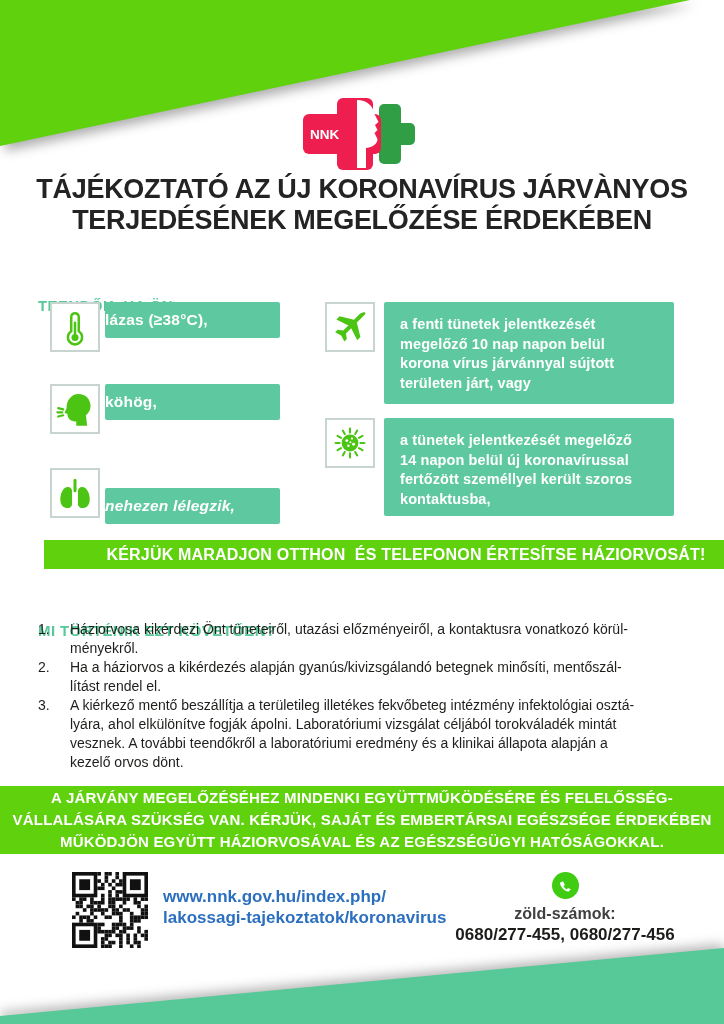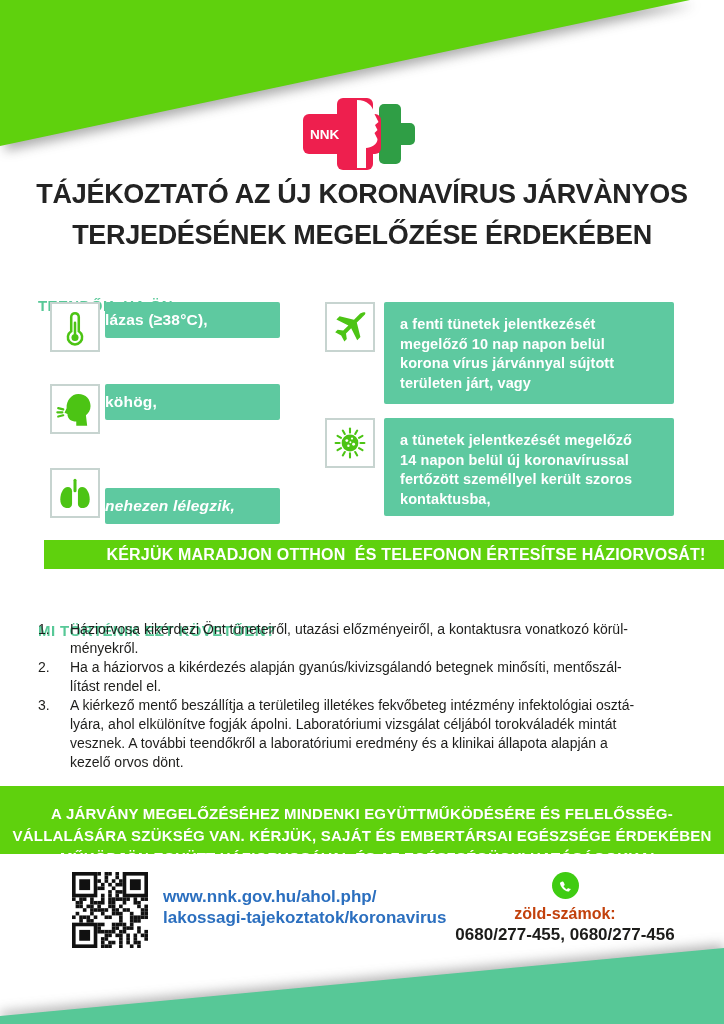--- a/index.html
+++ b/index.html
@@ -6,21 +6,21 @@
   .page{
     position:relative;width:724px;height:1024px;overflow:hidden;background:#fff;
     font-family:"Liberation Sans",sans-serif;color:#1f1f1d;
   }
   svg{display:block;}
   .top-shape{position:absolute;top:0;left:0;filter:drop-shadow(5px 5px 6px rgba(70,70,70,.45));}
   .bottom-shape{position:absolute;bottom:0;left:0;filter:drop-shadow(0 -4px 6px rgba(70,70,70,.40));}
   .logo{position:absolute;top:98px;left:303px;}
   .title{
     position:absolute;top:174px;left:0;width:724px;text-align:center;
-    font-size:27px;line-height:41px;font-weight:800;color:#232323;
+    font-size:27px;line-height:31px;font-weight:800;color:#232323;
     letter-spacing:-0.3px;white-space:pre-line;
   }
   .sec-heading{
     position:absolute;left:38px;font-size:15px;font-weight:bold;color:#57c897;
     letter-spacing:.4px;
     margin-top:36px;
   }
   .h-todo{top:261px;}
   .h-next{top:586px;}
   .icon-tile{
@@ -38,36 +38,36 @@
   }
   .label-box.big{
     left:384px;width:290px;padding:13px 12px 12px 16px;
     font-size:14.5px;line-height:19.5px;white-space:pre-line;letter-spacing:.1px;
   }
   .banner{
     position:absolute;left:0;width:724px;background:#5fd10d;color:#fff;
     font-weight:bold;text-align:center;box-sizing:border-box;
   }
   .banner-1{top:540px;height:29px;line-height:29px;font-size:16px;white-space:pre-wrap;letter-spacing:.2px;margin-left:44px;}
-  .banner-2{top:786px;height:68px;font-size:15px;line-height:22px;padding-top:17px;white-space:pre-line;letter-spacing:.2px;}
+  .banner-2{top:786px;height:68px;font-size:15px;line-height:22px;padding-top:1px;white-space:pre-line;letter-spacing:.2px;}
   .steps{position:absolute;top:620px;left:38px;width:652px;}
   .step{display:flex;font-size:14px;line-height:19px;color:#1e1e1c;}
   .step-num{width:32px;flex:none;}
   .step-text{flex:1;white-space:pre-line;text-align:justify;}
   .qr{position:absolute;left:72px;top:872px;width:76px;height:76px;}
   .url{
     position:absolute;left:163px;top:886px;font-size:17px;line-height:21px;
     font-weight:bold;color:#2b6fbf;white-space:pre-line;text-decoration:none;display:block;
   }
   .phone-block{position:absolute;left:440px;top:872px;width:250px;text-align:center;}
   .phone-circle{
     width:27px;height:27px;border-radius:50%;background:#3fcc12;margin:0 auto 5px auto;
     display:flex;align-items:center;justify-content:center;
   }
-  .phone-label{font-size:16px;font-weight:bold;color:#c2410c;line-height:20px;text-align:center;}
+  .phone-label{font-size:16px;font-weight:bold;color:#404040;line-height:20px;text-align:center;}
   .phone-numbers{font-size:17px;font-weight:bold;color:#1c1c1a;line-height:22px;}
 </style>
 </head>
 <body>
 
 <div class="page">
 
   <svg class="top-shape" width="724" height="160" viewBox="0 0 724 160">
     <polygon points="0,0 690,0 0,146" fill="#5fd10d"></polygon>
   </svg>
@@ -353,21 +353,21 @@
         <rect x="7.238095238095238" y="7.238095238095238" width="10.857142857142858" height="10.857142857142858"></rect>
         <rect x="50.666666666666664" y="0" width="25.333333333333332" height="25.333333333333332"></rect>
         <rect fill="#fff" x="54.285714285714285" y="3.619047619047619" width="18.095238095238095" height="18.095238095238095"></rect>
         <rect x="57.904761904761905" y="7.238095238095238" width="10.857142857142858" height="10.857142857142858"></rect>
         <rect x="0" y="50.666666666666664" width="25.333333333333332" height="25.333333333333332"></rect>
         <rect fill="#fff" x="3.619047619047619" y="54.285714285714285" width="18.095238095238095" height="18.095238095238095"></rect>
         <rect x="7.238095238095238" y="57.904761904761905" width="10.857142857142858" height="10.857142857142858"></rect>
       </svg>
     </div>
 
-  <a class="url" href="#">www.nnk.gov.hu/ahol.php/
+  <a class="url" href="#">www.nnk.gov.hu/index.php/
 lakossagi-tajekoztatok/koronavirus</a>
 
   <div class="phone-block">
     <div class="phone-circle">
       <svg width="16" height="16" viewBox="0 0 16 16">
         <path fill="#ffffff" d="M13.9 11.4 L11.7 10.3 c-.4 -.2 -.9 -.1 -1.2 .3 l-.7 .9 c-1.4 -.8 -2.6 -2 -3.4 -3.4 l.9 -.7 c.4 -.3 .5 -.8 .3 -1.2 L6.5 4 c-.2 -.5 -.8 -.7 -1.3 -.5 l-1.5 .7 c-.5 .2 -.8 .7 -.7 1.3 .9 4 4.1 7.2 8.1 8.1 .5 .1 1.1 -.2 1.3 -.7 l.7 -1.5 c.2 -.5 0 -1.1 -.2 -1.2 z"></path>
       </svg>
     </div>
     <div class="phone-label">zöld-számok:</div>
     <div class="phone-numbers">0680/277-455, 0680/277-456</div>

